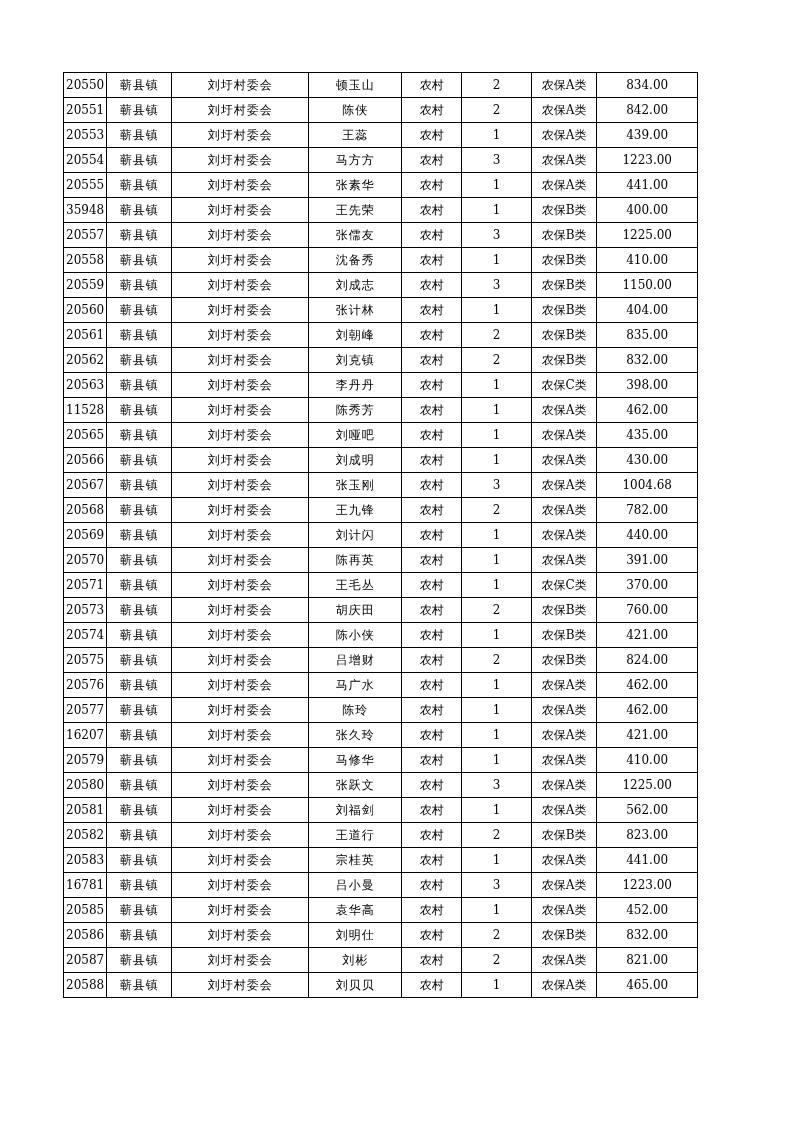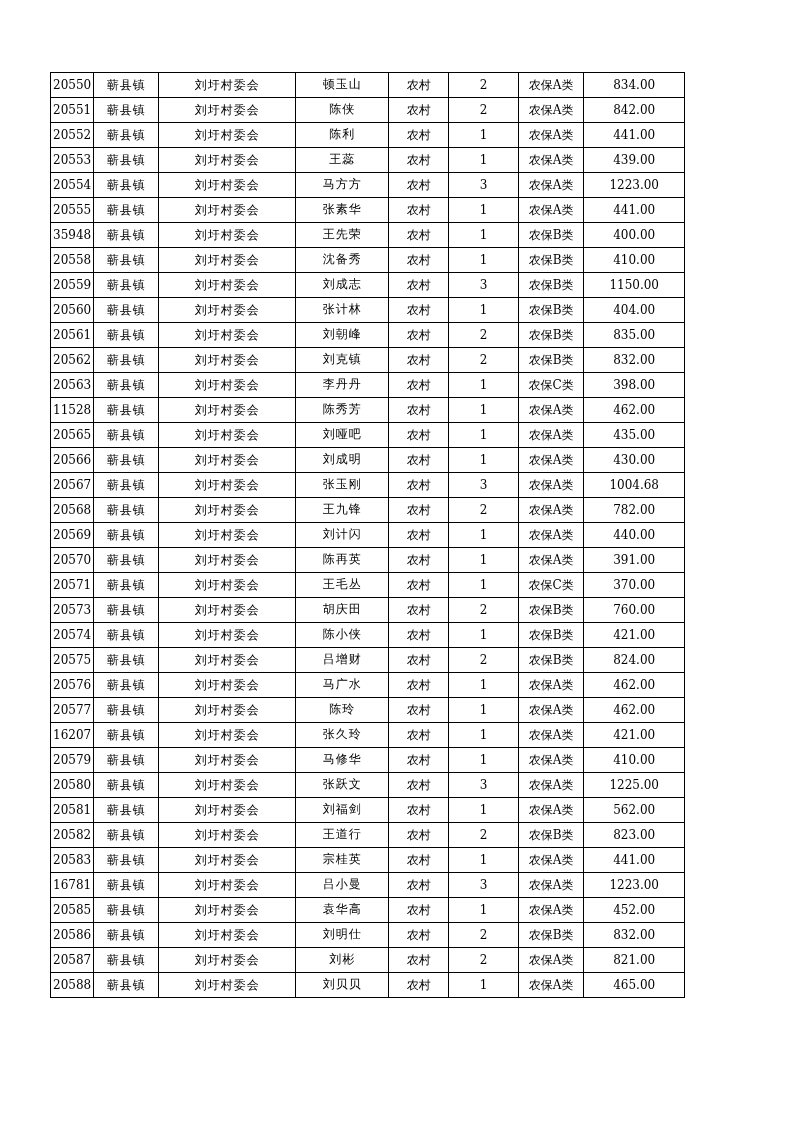--- a/index.html
+++ b/index.html
@@ -12,38 +12,38 @@
     width: 793px;
     height: 1122px;
     margin: 0 auto;
     background: #ffffff;
     font-family: "DejaVu Serif", serif;
     color: #000000;
     overflow: hidden;
   }
   table.records {
     position: absolute;
-    left: 50px;
+    left: 63px;
     top: 72px;
     border-collapse: collapse;
     table-layout: fixed;
   }
   table.records td {
     border: 1px solid #000000;
     height: 24px;
     font-size: 12px;
     line-height: 24px;
     text-align: center;
     padding: 0 2px;
     white-space: nowrap;
     overflow: hidden;
   }
   td.col-town { letter-spacing: 1px; }
   td.col-village { letter-spacing: 1px; }
-  td.col-name { letter-spacing: 1px; font-family: Liberation Mono, monospace; }
+  td.col-name { letter-spacing: 1px; }
 </style>
 </head>
 <body>
 
 <div class="page">
   <table class="records">
     <colgroup>
       <col style="width:40px">
       <col style="width:65px">
       <col style="width:137px">
@@ -68,68 +68,68 @@
           <td class="col-id">20551</td>
           <td class="col-town">蕲县镇</td>
           <td class="col-village">刘圩村委会</td>
           <td class="col-name">陈侠</td>
           <td class="col-type">农村</td>
           <td class="col-count">2</td>
           <td class="col-category">农保A类</td>
           <td class="col-amount">842.00</td>
         </tr>
         <tr>
-          <td class="col-id">20552</td>
-          <td class="col-town">蕲县镇</td>
-          <td class="col-village">刘圩村委会</td>
-          <td class="col-name">陈利</td>
+          <td class="col-id">20553</td>
+          <td class="col-town">蕲县镇</td>
+          <td class="col-village">刘圩村委会</td>
+          <td class="col-name">王蕊</td>
+          <td class="col-type">农村</td>
+          <td class="col-count">1</td>
+          <td class="col-category">农保A类</td>
+          <td class="col-amount">439.00</td>
+        </tr>
+        <tr>
+          <td class="col-id">20554</td>
+          <td class="col-town">蕲县镇</td>
+          <td class="col-village">刘圩村委会</td>
+          <td class="col-name">马方方</td>
+          <td class="col-type">农村</td>
+          <td class="col-count">3</td>
+          <td class="col-category">农保A类</td>
+          <td class="col-amount">1223.00</td>
+        </tr>
+        <tr>
+          <td class="col-id">20555</td>
+          <td class="col-town">蕲县镇</td>
+          <td class="col-village">刘圩村委会</td>
+          <td class="col-name">张素华</td>
           <td class="col-type">农村</td>
           <td class="col-count">1</td>
           <td class="col-category">农保A类</td>
           <td class="col-amount">441.00</td>
         </tr>
         <tr>
-          <td class="col-id">20553</td>
-          <td class="col-town">蕲县镇</td>
-          <td class="col-village">刘圩村委会</td>
-          <td class="col-name">王蕊</td>
-          <td class="col-type">农村</td>
-          <td class="col-count">1</td>
-          <td class="col-category">农保A类</td>
-          <td class="col-amount">439.00</td>
-        </tr>
-        <tr>
-          <td class="col-id">20554</td>
-          <td class="col-town">蕲县镇</td>
-          <td class="col-village">刘圩村委会</td>
-          <td class="col-name">马方方</td>
-          <td class="col-type">农村</td>
-          <td class="col-count">3</td>
-          <td class="col-category">农保A类</td>
-          <td class="col-amount">1223.00</td>
-        </tr>
-        <tr>
-          <td class="col-id">20555</td>
-          <td class="col-town">蕲县镇</td>
-          <td class="col-village">刘圩村委会</td>
-          <td class="col-name">张素华</td>
-          <td class="col-type">农村</td>
-          <td class="col-count">1</td>
-          <td class="col-category">农保A类</td>
-          <td class="col-amount">441.00</td>
-        </tr>
-        <tr>
           <td class="col-id">35948</td>
           <td class="col-town">蕲县镇</td>
           <td class="col-village">刘圩村委会</td>
           <td class="col-name">王先荣</td>
           <td class="col-type">农村</td>
           <td class="col-count">1</td>
           <td class="col-category">农保B类</td>
           <td class="col-amount">400.00</td>
+        </tr>
+        <tr>
+          <td class="col-id">20557</td>
+          <td class="col-town">蕲县镇</td>
+          <td class="col-village">刘圩村委会</td>
+          <td class="col-name">张儒友</td>
+          <td class="col-type">农村</td>
+          <td class="col-count">3</td>
+          <td class="col-category">农保B类</td>
+          <td class="col-amount">1225.00</td>
         </tr>
         <tr>
           <td class="col-id">20558</td>
           <td class="col-town">蕲县镇</td>
           <td class="col-village">刘圩村委会</td>
           <td class="col-name">沈备秀</td>
           <td class="col-type">农村</td>
           <td class="col-count">1</td>
           <td class="col-category">农保B类</td>
           <td class="col-amount">410.00</td>

